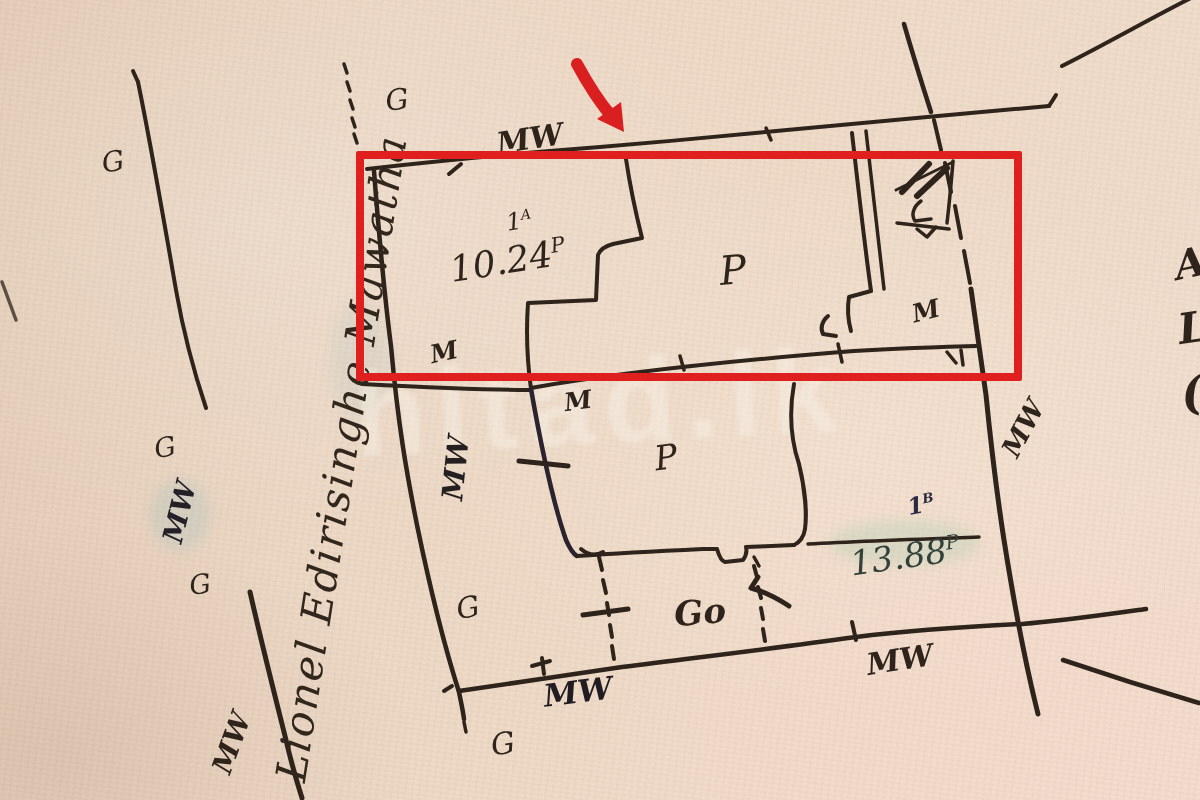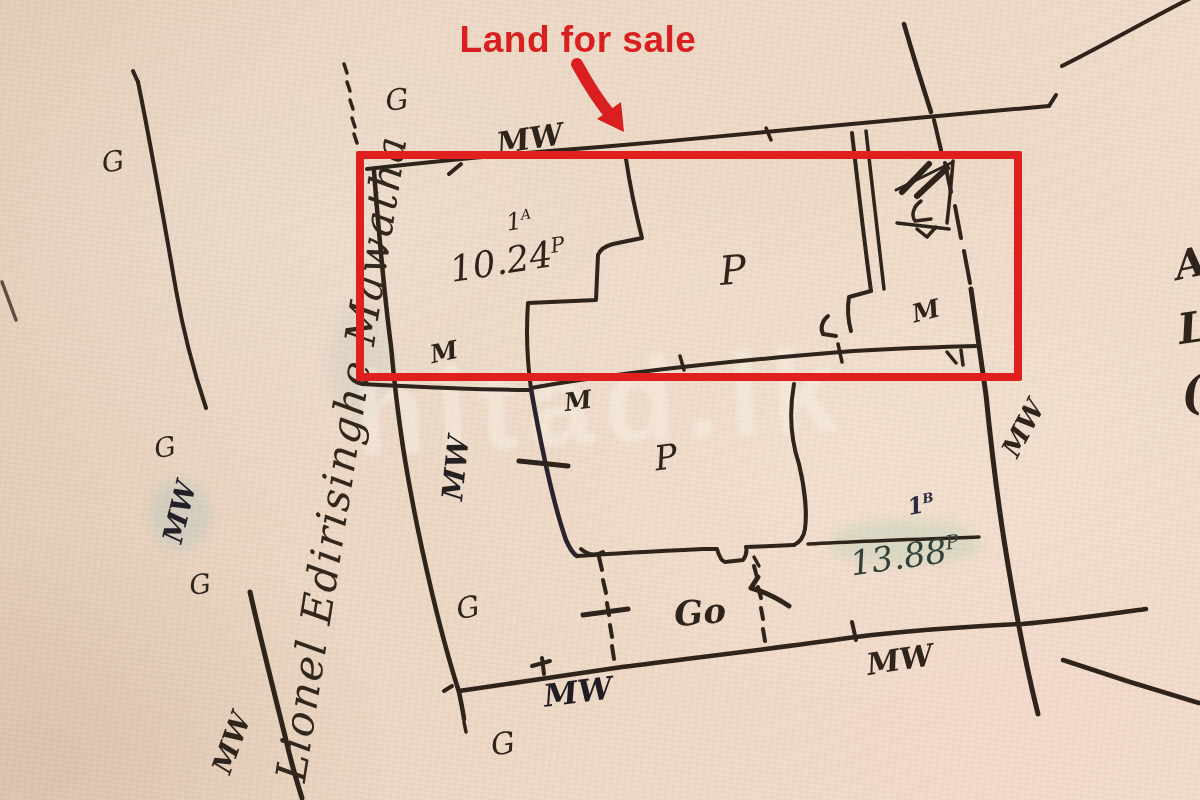--- a/index.html
+++ b/index.html
@@ -165,19 +165,18 @@
       <span>13.88</span><span class="sup">P</span>
     </div>
 
     <div class="lbl bold" style="left:1190px;top:263px;font-size:40px;transform:translate(-50%,-50%) rotate(-12deg);">A</div>
     <div class="lbl bold" style="left:1193px;top:328px;font-size:42px;transform:translate(-50%,-50%) rotate(-8deg);">L</div>
     <div class="lbl bold" style="left:1192px;top:393px;font-size:46px;transform:translate(-50%,-50%) rotate(-6deg);">(</div>
   </div>
 
   <div class="highlight-rect"></div>
 
-  <div class="sale-label">Land for sale</div>
 
   <svg width="1200" height="800" viewBox="0 0 1200 800" style="pointer-events:none;">
     <path d="M577,64 C590,88 601,104 612,117" fill="none" stroke="#d91f1f" stroke-width="12" stroke-linecap="round"></path>
     <polygon points="624,132 597,119 621,102" fill="#d91f1f"></polygon>
   </svg>
 </div>
 
 </body></html>

